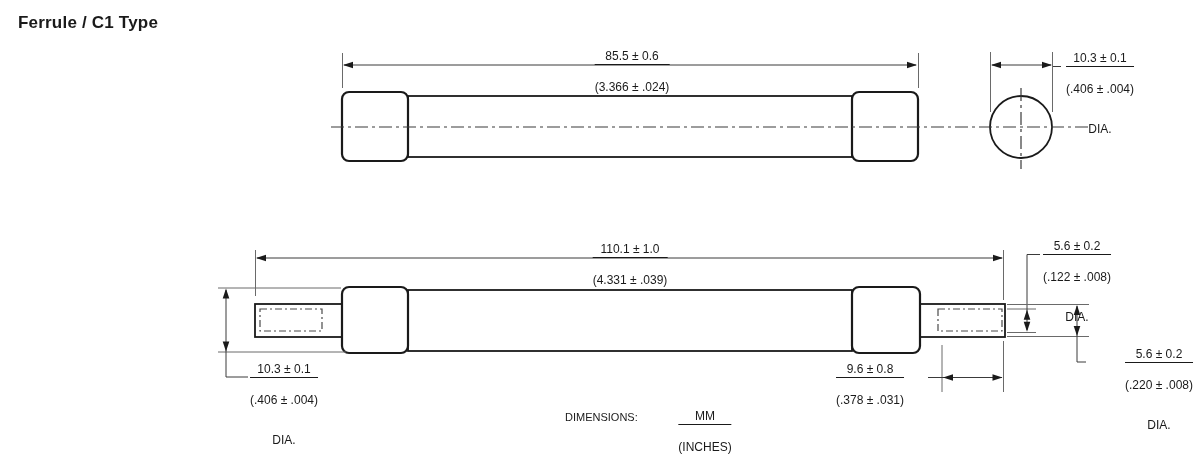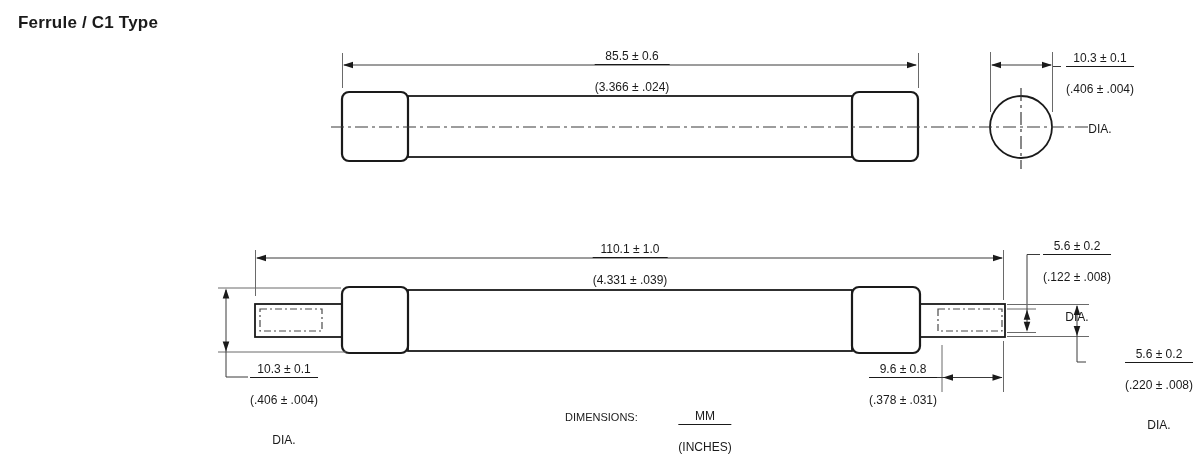--- a/index.html
+++ b/index.html
@@ -120,21 +120,21 @@
     <div class="dim-bot">(.122 ± .008)</div>
     <div class="dim-suffix">DIA.</div>
   </div>
 
   <div class="dim" style="left:284px; top:363px">
     <div class="dim-top">10.3 ± 0.1</div>
     <div class="dim-bot">(.406 ± .004)</div>
     <div class="dim-suffix">DIA.</div>
   </div>
 
-  <div class="dim" style="left:903px; top:363px">
+  <div class="dim" style="left:870px; top:363px">
     <div class="dim-top">9.6 ± 0.8</div>
     <div class="dim-bot">(.378 ± .031)</div>
   </div>
 
   <div class="dim" style="left:1159px; top:348px">
     <div class="dim-top">5.6 ± 0.2</div>
     <div class="dim-bot">(.220 ± .008)</div>
     <div class="dim-suffix">DIA.</div>
   </div>
 

